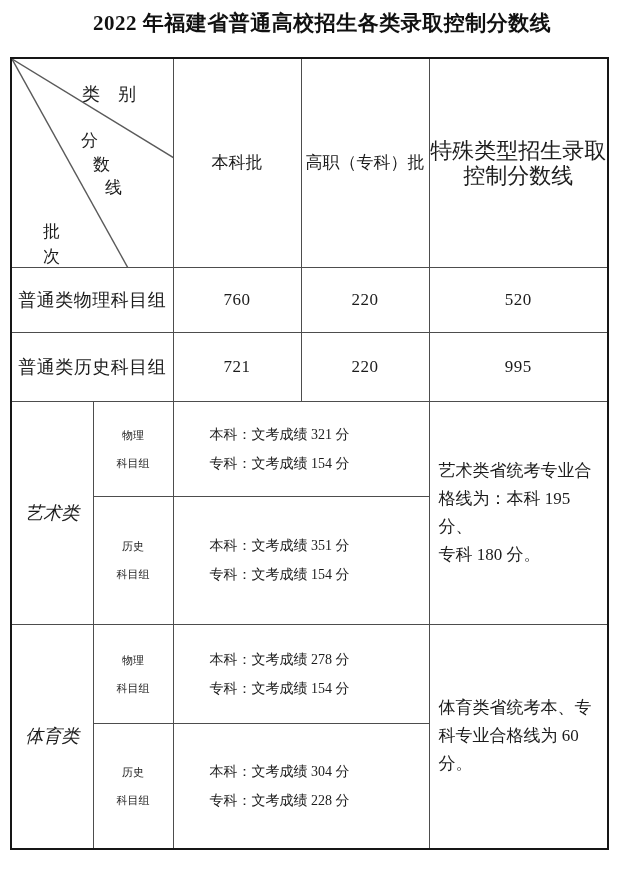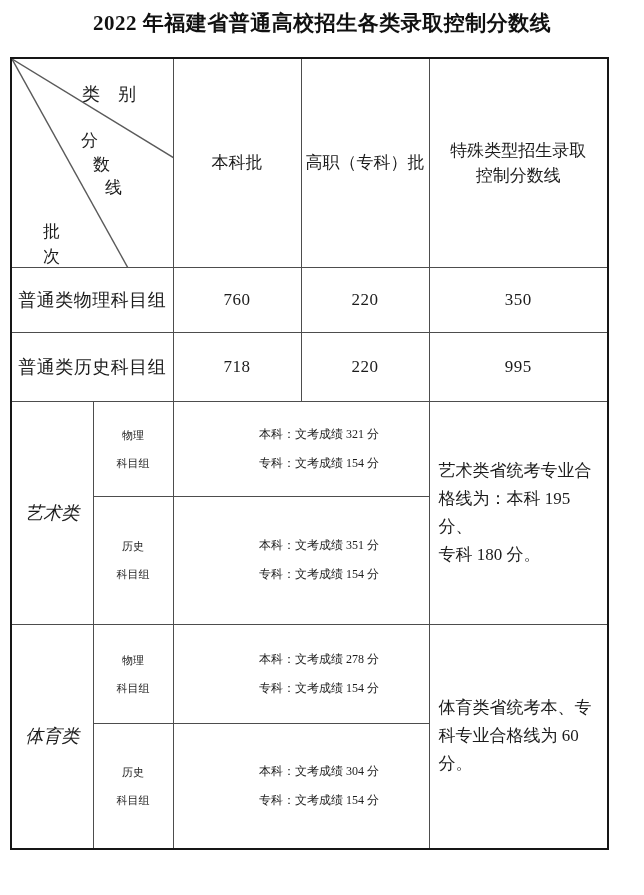--- a/index.html
+++ b/index.html
@@ -44,31 +44,31 @@
   .corner-cell svg { position: absolute; left: 0; top: 0; display: block; }
   .corner-lbl { position: absolute; display: block; }
   .lbl-category { left: 70px; top: 23px; font-size: 18px; }
   .lbl-score-char { font-size: 17px; }
   .lbl-fen  { left: 69px; top: 70px; }
   .lbl-shu  { left: 81px; top: 94px; }
   .lbl-xian { left: 93px; top: 117px; }
   .lbl-batch { left: 31px; top: 160px; font-size: 17px; line-height: 25px; white-space: pre-line; text-align: left; }
 
   .col-head { font-size: 17px; white-space: nowrap; }
-  .col-head-special { font-size: 17px; white-space: pre-line; line-height: 25px; }
+  .col-head-special { font-size: 22px; white-space: pre-line; line-height: 25px; }
 
   .row-label { font-size: 18px; letter-spacing: 0.5px; }
   .num-cell { font-size: 17px; letter-spacing: 0.5px; }
 
   .cat-cell { font-size: 18px; font-style: italic; }
   .sub-cell { font-size: 11px; white-space: pre-line; line-height: 28px; font-family: Liberation Serif, serif; }
   .scores-cell {
-    text-align: center; padding-left: 36px;
+    text-align: left; padding-left: 36px;
     white-space: pre-line; line-height: 29px;
-    font-size: 12px;
+    font-size: 14px;
   }
   .note-cell {
     text-align: left; padding-left: 9px; padding-right: 12px;
     white-space: pre-line; line-height: 28px;
     font-size: 17px;
   }
 
   tr.r-header  { height: 209px; }
   tr.r-gen1    { height: 65px; }
   tr.r-gen2    { height: 69px; }
@@ -110,26 +110,26 @@
       <td class="col-head">本科批</td>
       <td class="col-head">高职（专科）批</td>
       <td class="col-head-special">特殊类型招生录取
 控制分数线</td>
     </tr>
 
     <tr class="r-gen1">
       <td colspan="2" class="row-label">普通类物理科目组</td>
       <td class="num-cell">760</td>
       <td class="num-cell">220</td>
-      <td class="num-cell">350</td>
+      <td class="num-cell">520</td>
     </tr>
 
     <tr class="r-gen2">
       <td colspan="2" class="row-label">普通类历史科目组</td>
-      <td class="num-cell">718</td>
+      <td class="num-cell">721</td>
       <td class="num-cell">220</td>
       <td class="num-cell">995</td>
     </tr>
 
     <tr class="r-art-phy">
       <td rowspan="2" class="cat-cell">艺术类</td>
       <td class="sub-cell">物理
 科目组</td>
       <td colspan="2" class="scores-cell">本科：文考成绩 321 分
 专科：文考成绩 154 分</td>
@@ -151,18 +151,18 @@
       <td colspan="2" class="scores-cell">本科：文考成绩 278 分
 专科：文考成绩 154 分</td>
       <td rowspan="2" class="note-cell">体育类省统考本、专
 科专业合格线为 60
 分。</td>
     </tr>
     <tr class="r-spt-his">
       <td class="sub-cell">历史
 科目组</td>
       <td colspan="2" class="scores-cell">本科：文考成绩 304 分
-专科：文考成绩 154 分</td>
+专科：文考成绩 228 分</td>
     </tr>
   </tbody>
     </table>
 
 </div>
 
 </body></html>

